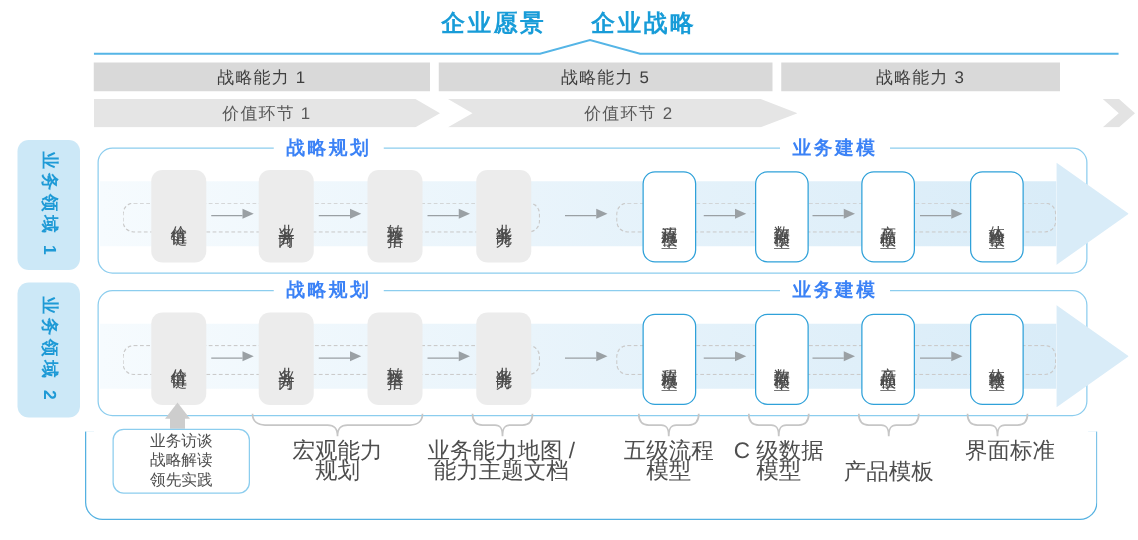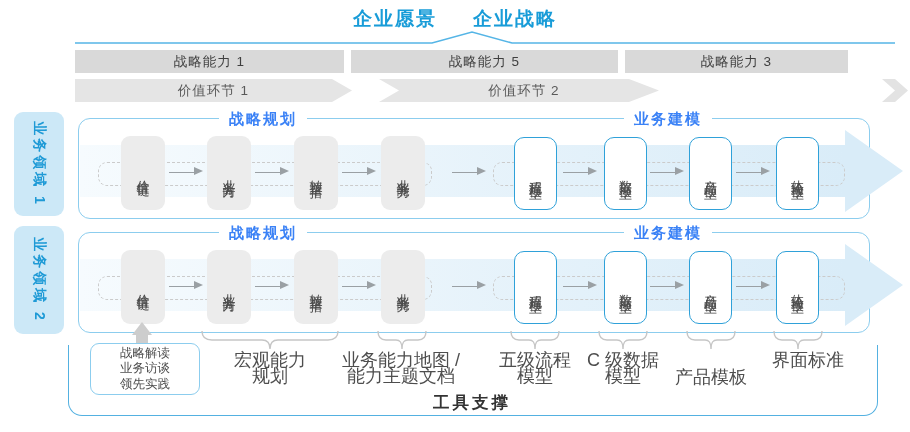--- a/index.html
+++ b/index.html
@@ -69,21 +69,21 @@
   <div class="abs seg" style="left:351px;width:267px;">
     <span>战略能力 5</span>
     </div>
   <div class="abs seg" style="left:625px;width:223px;">
     <span>战略能力 3</span>
     </div>
 
   <div class="abs vseg" style="left:75px;width:277px;clip-path:polygon(0 0,257px 0,100% 50%,257px 100%,0 100%);">
     <span>价值环节 1</span>
     </div>
-  <div class="abs vseg" style="left:379px;width:270px;padding-left:10px;clip-path:polygon(0 0,250px 0,100% 50%,250px 100%,0 100%,20px 50%);">
+  <div class="abs vseg" style="left:358px;width:270px;padding-left:10px;clip-path:polygon(0 0,250px 0,100% 50%,250px 100%,0 100%,20px 50%);">
     <span>价值环节 2</span>
     </div>
   <div class="abs chevend" style="left:882px;width:26px;"></div>
 
   <div class="abs dom" style="top:112px;height:104px;">
     <span>业务领域 1</span>
     </div>
   <div class="abs dom" style="top:226px;height:108px;">
     <span>业务领域 2</span>
     </div>
@@ -188,22 +188,22 @@
     <path d="M1 1 C1 7 4 10 9 10 L19 10 C23 10 25 12 25 19 C25 12 27 10 31 10 L41 10 C46 10 49 7 49 1"></path>
     </svg>
   <svg class="abs br" style="left:686px;" width="50" height="20">
     <path d="M1 1 C1 7 4 10 9 10 L19 10 C23 10 25 12 25 19 C25 12 27 10 31 10 L41 10 C46 10 49 7 49 1"></path>
     </svg>
   <svg class="abs br" style="left:773px;" width="50" height="20">
     <path d="M1 1 C1 7 4 10 9 10 L19 10 C23 10 25 12 25 19 C25 12 27 10 31 10 L41 10 C46 10 49 7 49 1"></path>
     </svg>
 
   <div class="abs annbox">
+    <div>业务访谈</div>
     <div>战略解读</div>
-    <div>业务访谈</div>
     <div>领先实践</div>
   </div>
   <div class="abs ann" style="left:270px;top:353px;">
     <div>宏观能力</div>
     <div>规划</div>
   </div>
   <div class="abs ann" style="left:401px;top:353px;">
     <div>业务能力地图 /</div>
     <div>能力主题文档</div>
   </div>
@@ -216,15 +216,14 @@
     <div>模型</div>
   </div>
   <div class="abs ann" style="left:711px;top:370px;">
     <div>产品模板</div>
   </div>
   <div class="abs ann" style="left:808px;top:353px;">
     <div>界面标准</div>
   </div>
 
   <div class="abs toolc"></div>
-  <div class="abs toollabel">工具支撑</div>
 
 </div>
 
 </body></html>

